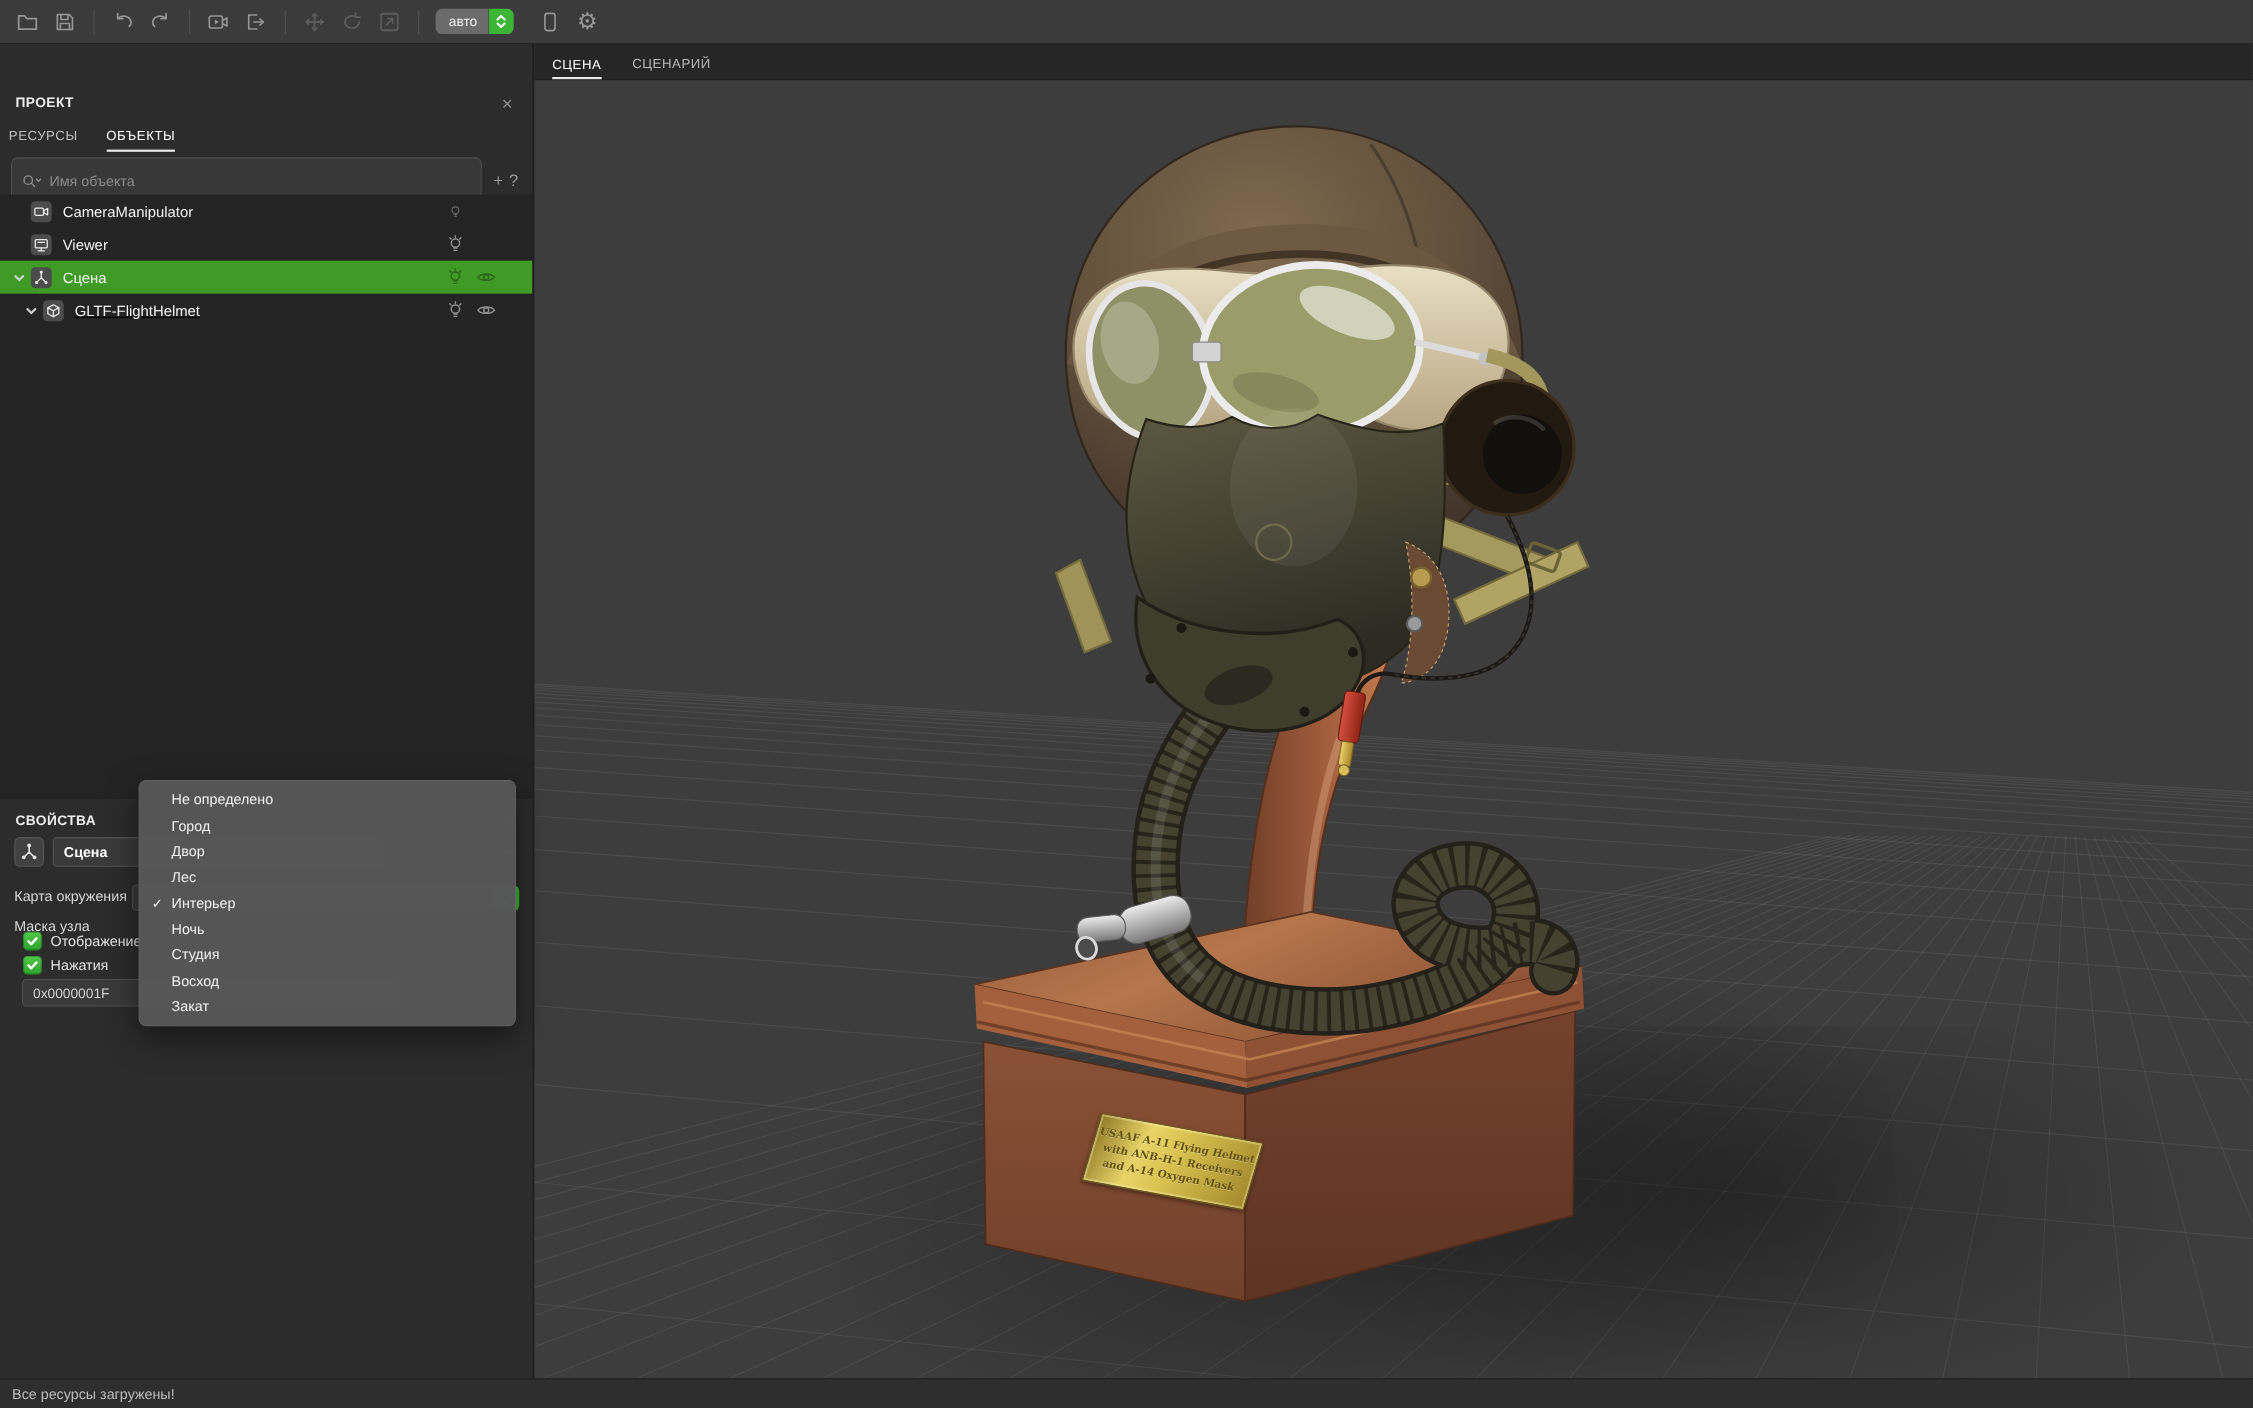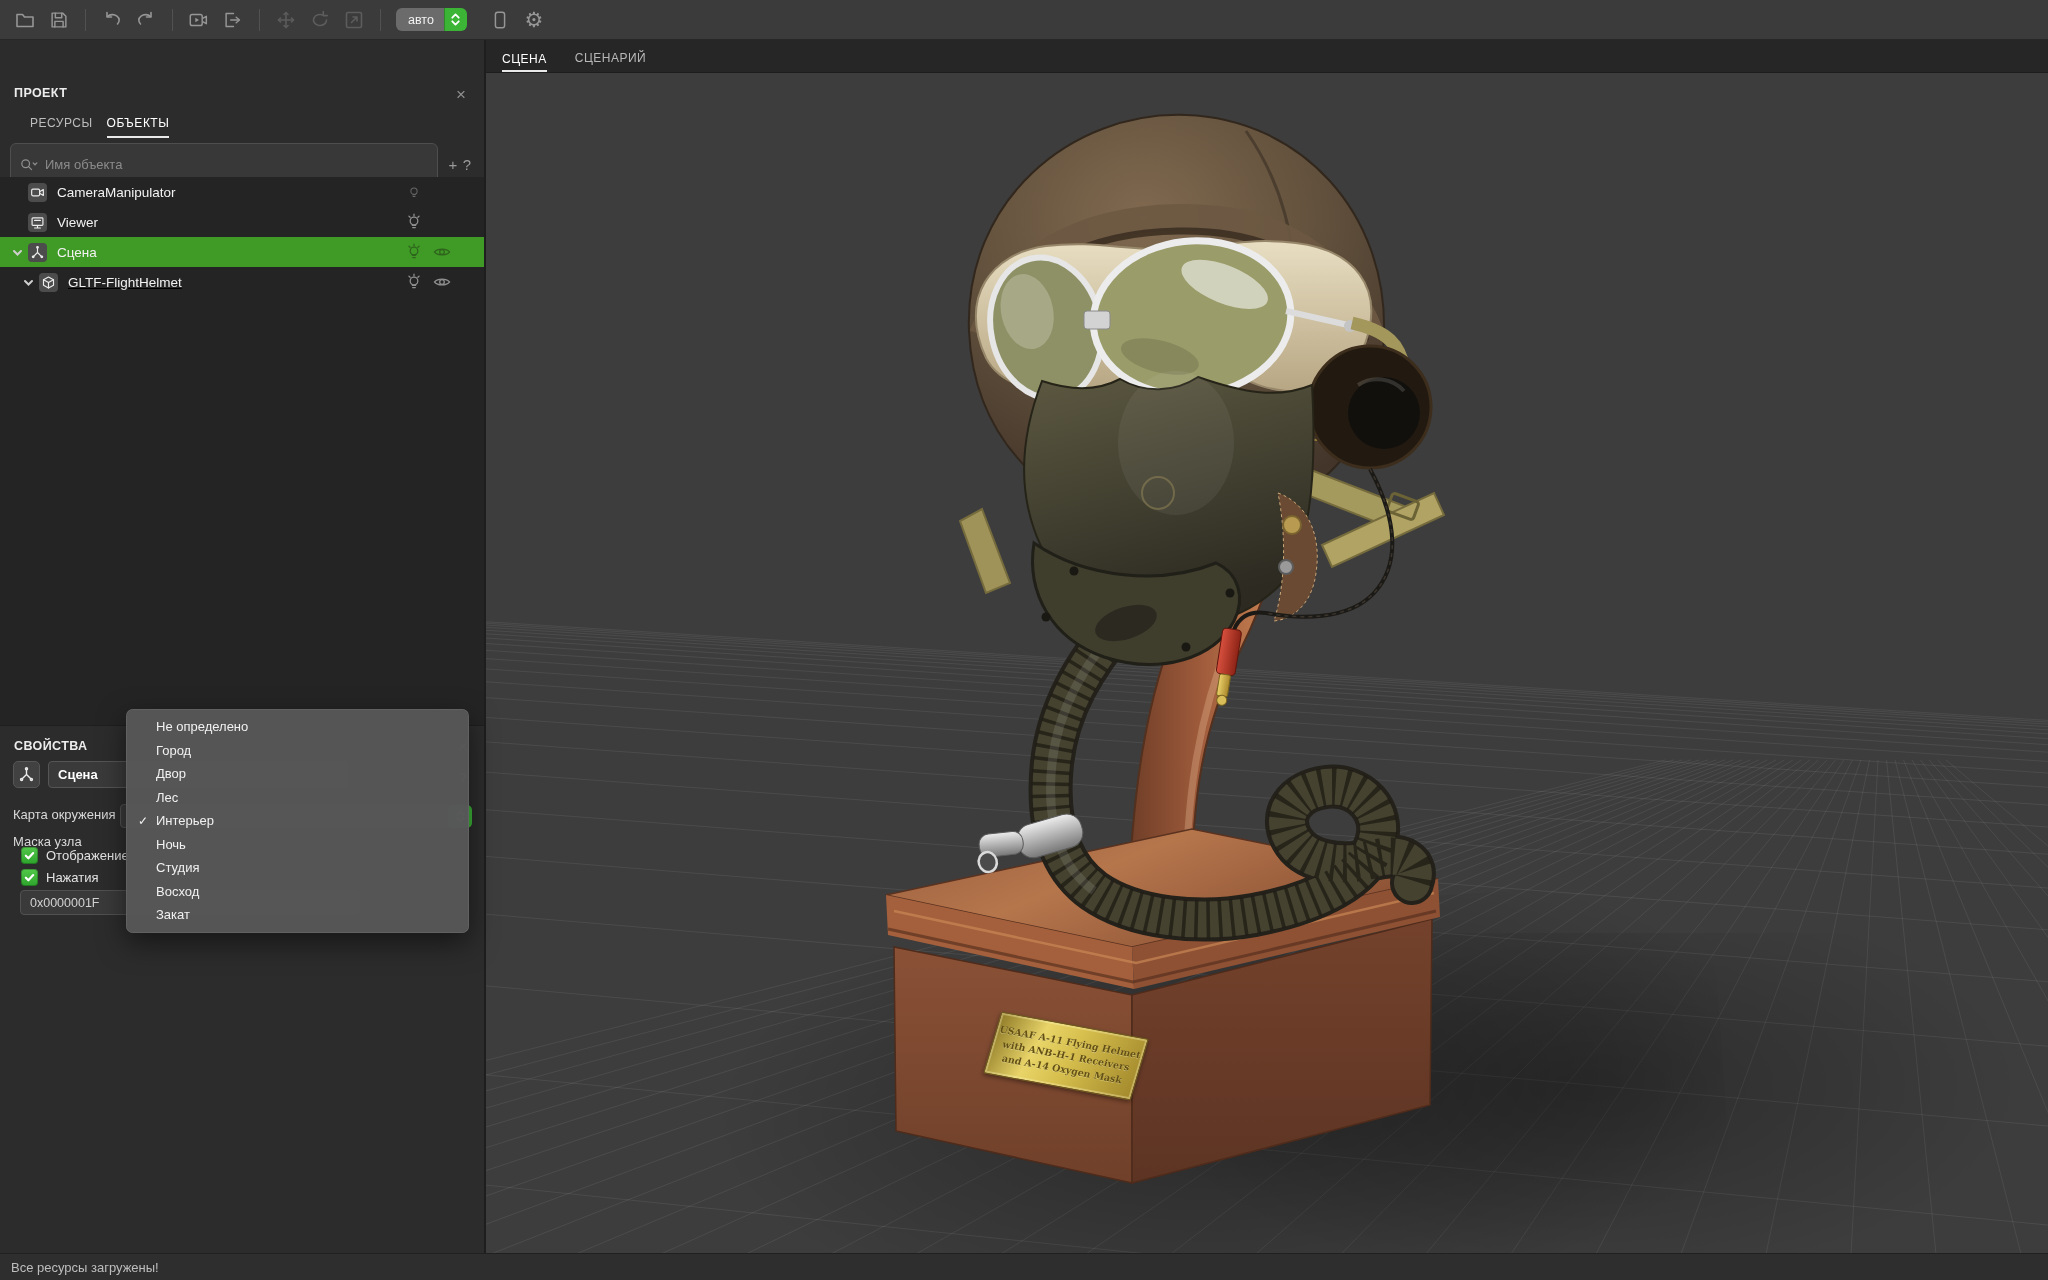--- a/index.html
+++ b/index.html
@@ -27,21 +27,21 @@
 
   
   .left { position:absolute; left:0; top:40px; width:486px; bottom:27px; background:#2c2c2c;
     border-right:2px solid #1e1e1e; }
   .panel-title { font-size:12.5px; font-weight:bold; color:#ededed; letter-spacing:.4px; }
   .pclose { position:absolute; font-size:17px; color:#8f8f8f; line-height:1; }
 
   .project-panel { position:absolute; left:0; top:0; width:100%; height:685px; overflow:hidden; }
   .project-panel .panel-title { position:absolute; left:14px; top:46px; }
   .project-panel .pclose { right:18px; top:46px; }
-  .ptabs { position:absolute; left:30px; top:76px; display:flex; gap:14px; }
+  .ptabs { position:absolute; left:8px; top:76px; display:flex; gap:26px; }
   .ptab { font-size:12px; color:#bdbdbd; letter-spacing:.5px; padding-bottom:6px; }
   .ptab.active { color:#ffffff; border-bottom:2px solid #e9e9e9; }
   .searchrow { position:absolute; left:10px; top:103px; right:10px; display:flex; align-items:center; }
   .searchbox { flex:0 0 428px; height:43px; background:#383838; border:1px solid #4e4e4e;
     border-radius:6px; display:flex; align-items:center; padding:0 8px; }
   .searchbox svg { width:20px; height:18px; stroke:#8f8f8f; fill:none; stroke-width:1.5;
     stroke-linecap:round; }
   .searchbox input { flex:1; background:transparent; border:none; outline:none; color:#d8d8d8;
     font-size:13px; margin-left:6px; font-family:inherit; }
   .searchbox input::placeholder { color:#8b8b8b; }

